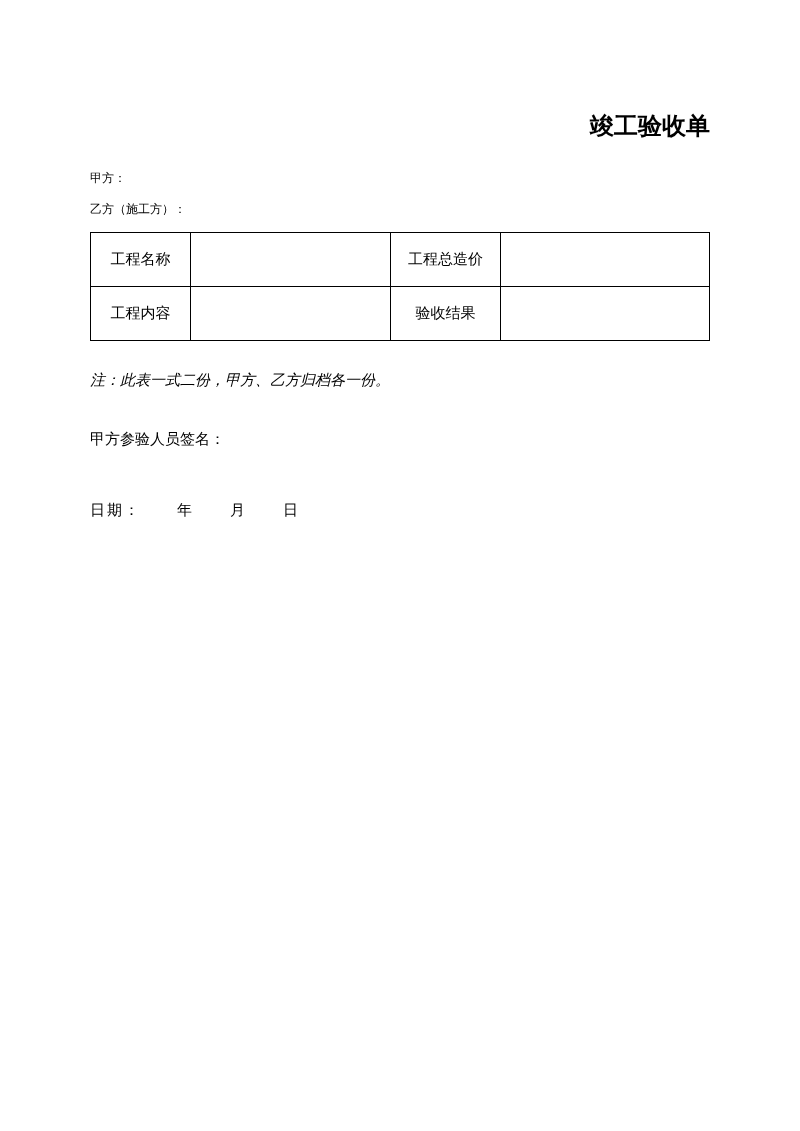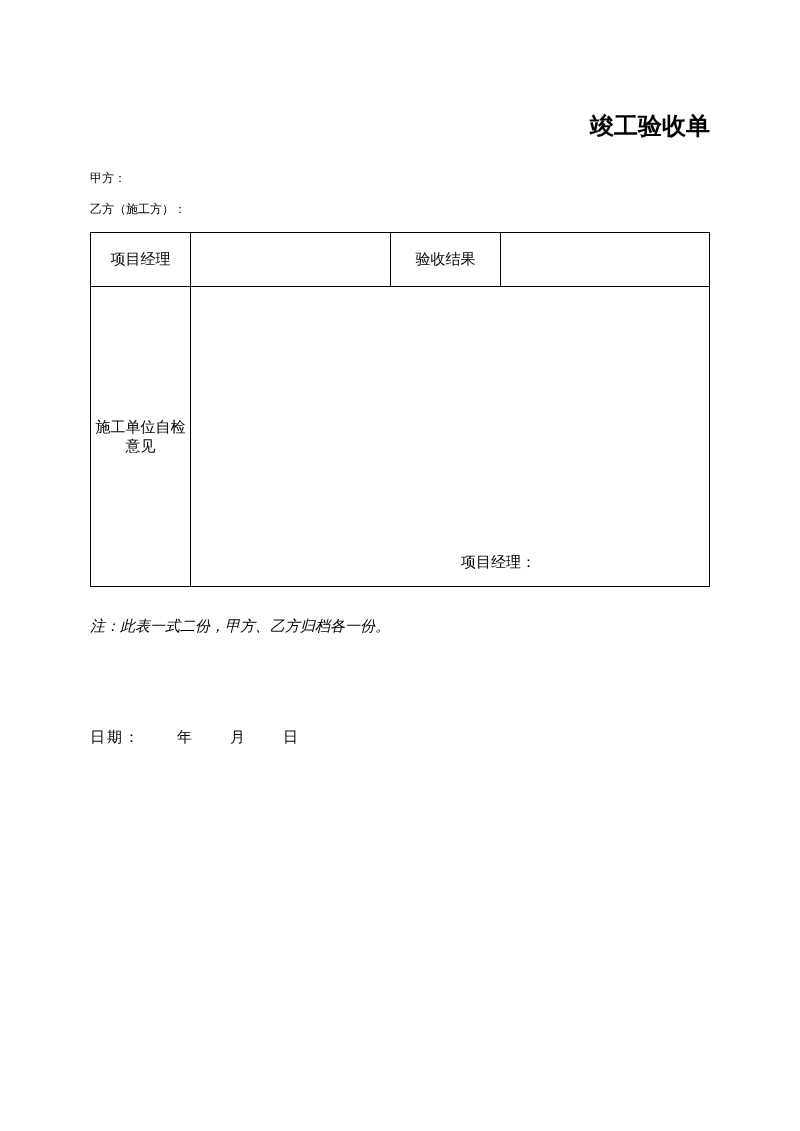--- a/index.html
+++ b/index.html
@@ -105,35 +105,36 @@
 </head>
 <body>
 
 <div class="title">竣工验收单</div>
 
 <div class="party-line">甲方：</div>
 <div class="party-line">乙方（施工方）：</div>
 
 <table class="form-table">
   <tbody>
+      <tr class="row-h">
+    <td class="col-label">工程名称</td>
+    <td class="col-value"></td>
+    <td class="col-label2">工程总造价</td>
+    <td></td>
+  </tr>
   <tr class="row-h">
-    <td class="col-label">项目经理</td>
+    <td class="col-label">工程内容</td>
     <td class="col-value"></td>
     <td class="col-label2">验收结果</td>
     <td></td>
-  </tr>
-  <tr class="row-tall">
-    <td class="col-label">施工单位自检意见</td>
-    <td colspan="3" class="opinion-cell">
-      <div class="pm-label">项目经理：</div>
-    </td>
   </tr>
 </tbody>
   </table>
 
 <div class="note">注：此表一式二份，甲方、乙方归档各一份。</div>
 
 <div class="sign-row">
+  <div class="sign-left">甲方参验人员签名：</div>
 </div>
 
 <div class="date-line">
   <span>日期：</span><span class="gap"></span><span>年</span><span class="gap"></span><span>月</span><span class="gap"></span><span>日</span>
 </div>
 
 </body></html>

